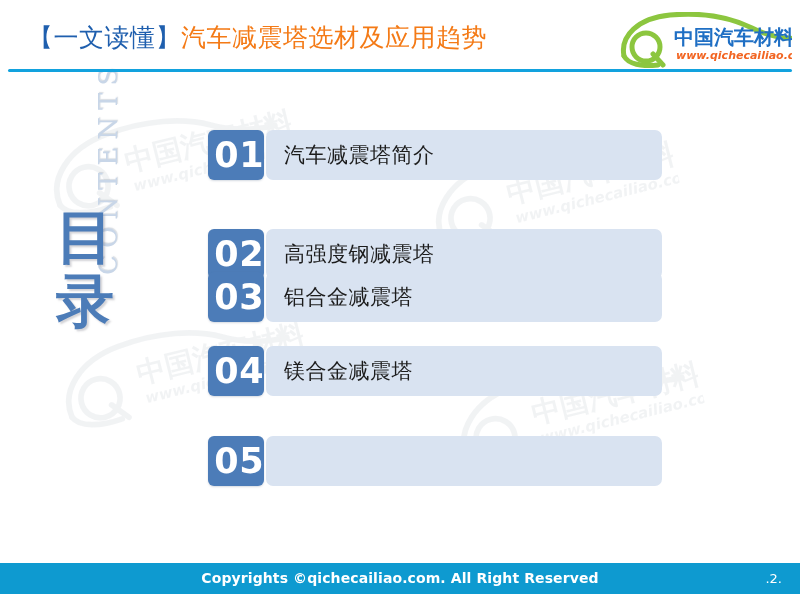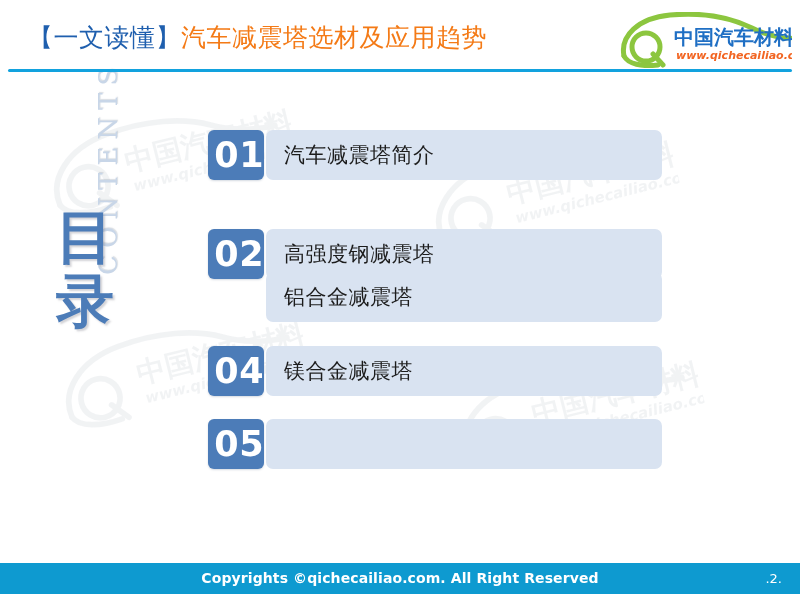--- a/index.html
+++ b/index.html
@@ -275,30 +275,31 @@
     </div>
 
     <div class="toc-row" style="top:201px;margin-top:28px;">
       <div class="toc-bar"></div>
       <div class="toc-num">02</div>
       <div class="toc-text">高强度钢减震塔</div>
     </div>
 
     <div class="toc-row" style="top:272px;">
       <div class="toc-bar"></div>
+      <div class="toc-num">03</div>
       <div class="toc-text">铝合金减震塔</div>
     </div>
 
     <div class="toc-row" style="top:346px;">
       <div class="toc-bar"></div>
       <div class="toc-num">04</div>
       <div class="toc-text">镁合金减震塔</div>
     </div>
 
-    <div class="toc-row" style="top:419px;border-radius:24px;">
+    <div class="toc-row" style="top:436px;border-radius:24px;">
       <div class="toc-bar"></div>
       <div class="toc-num">05</div>
     </div>
 
   </div>
 
   <div class="footer">
     <div class="footer-text">Copyrights ©qichecailiao.com. All Right Reserved</div>
     <div class="footer-page">.2.</div>
   </div>

